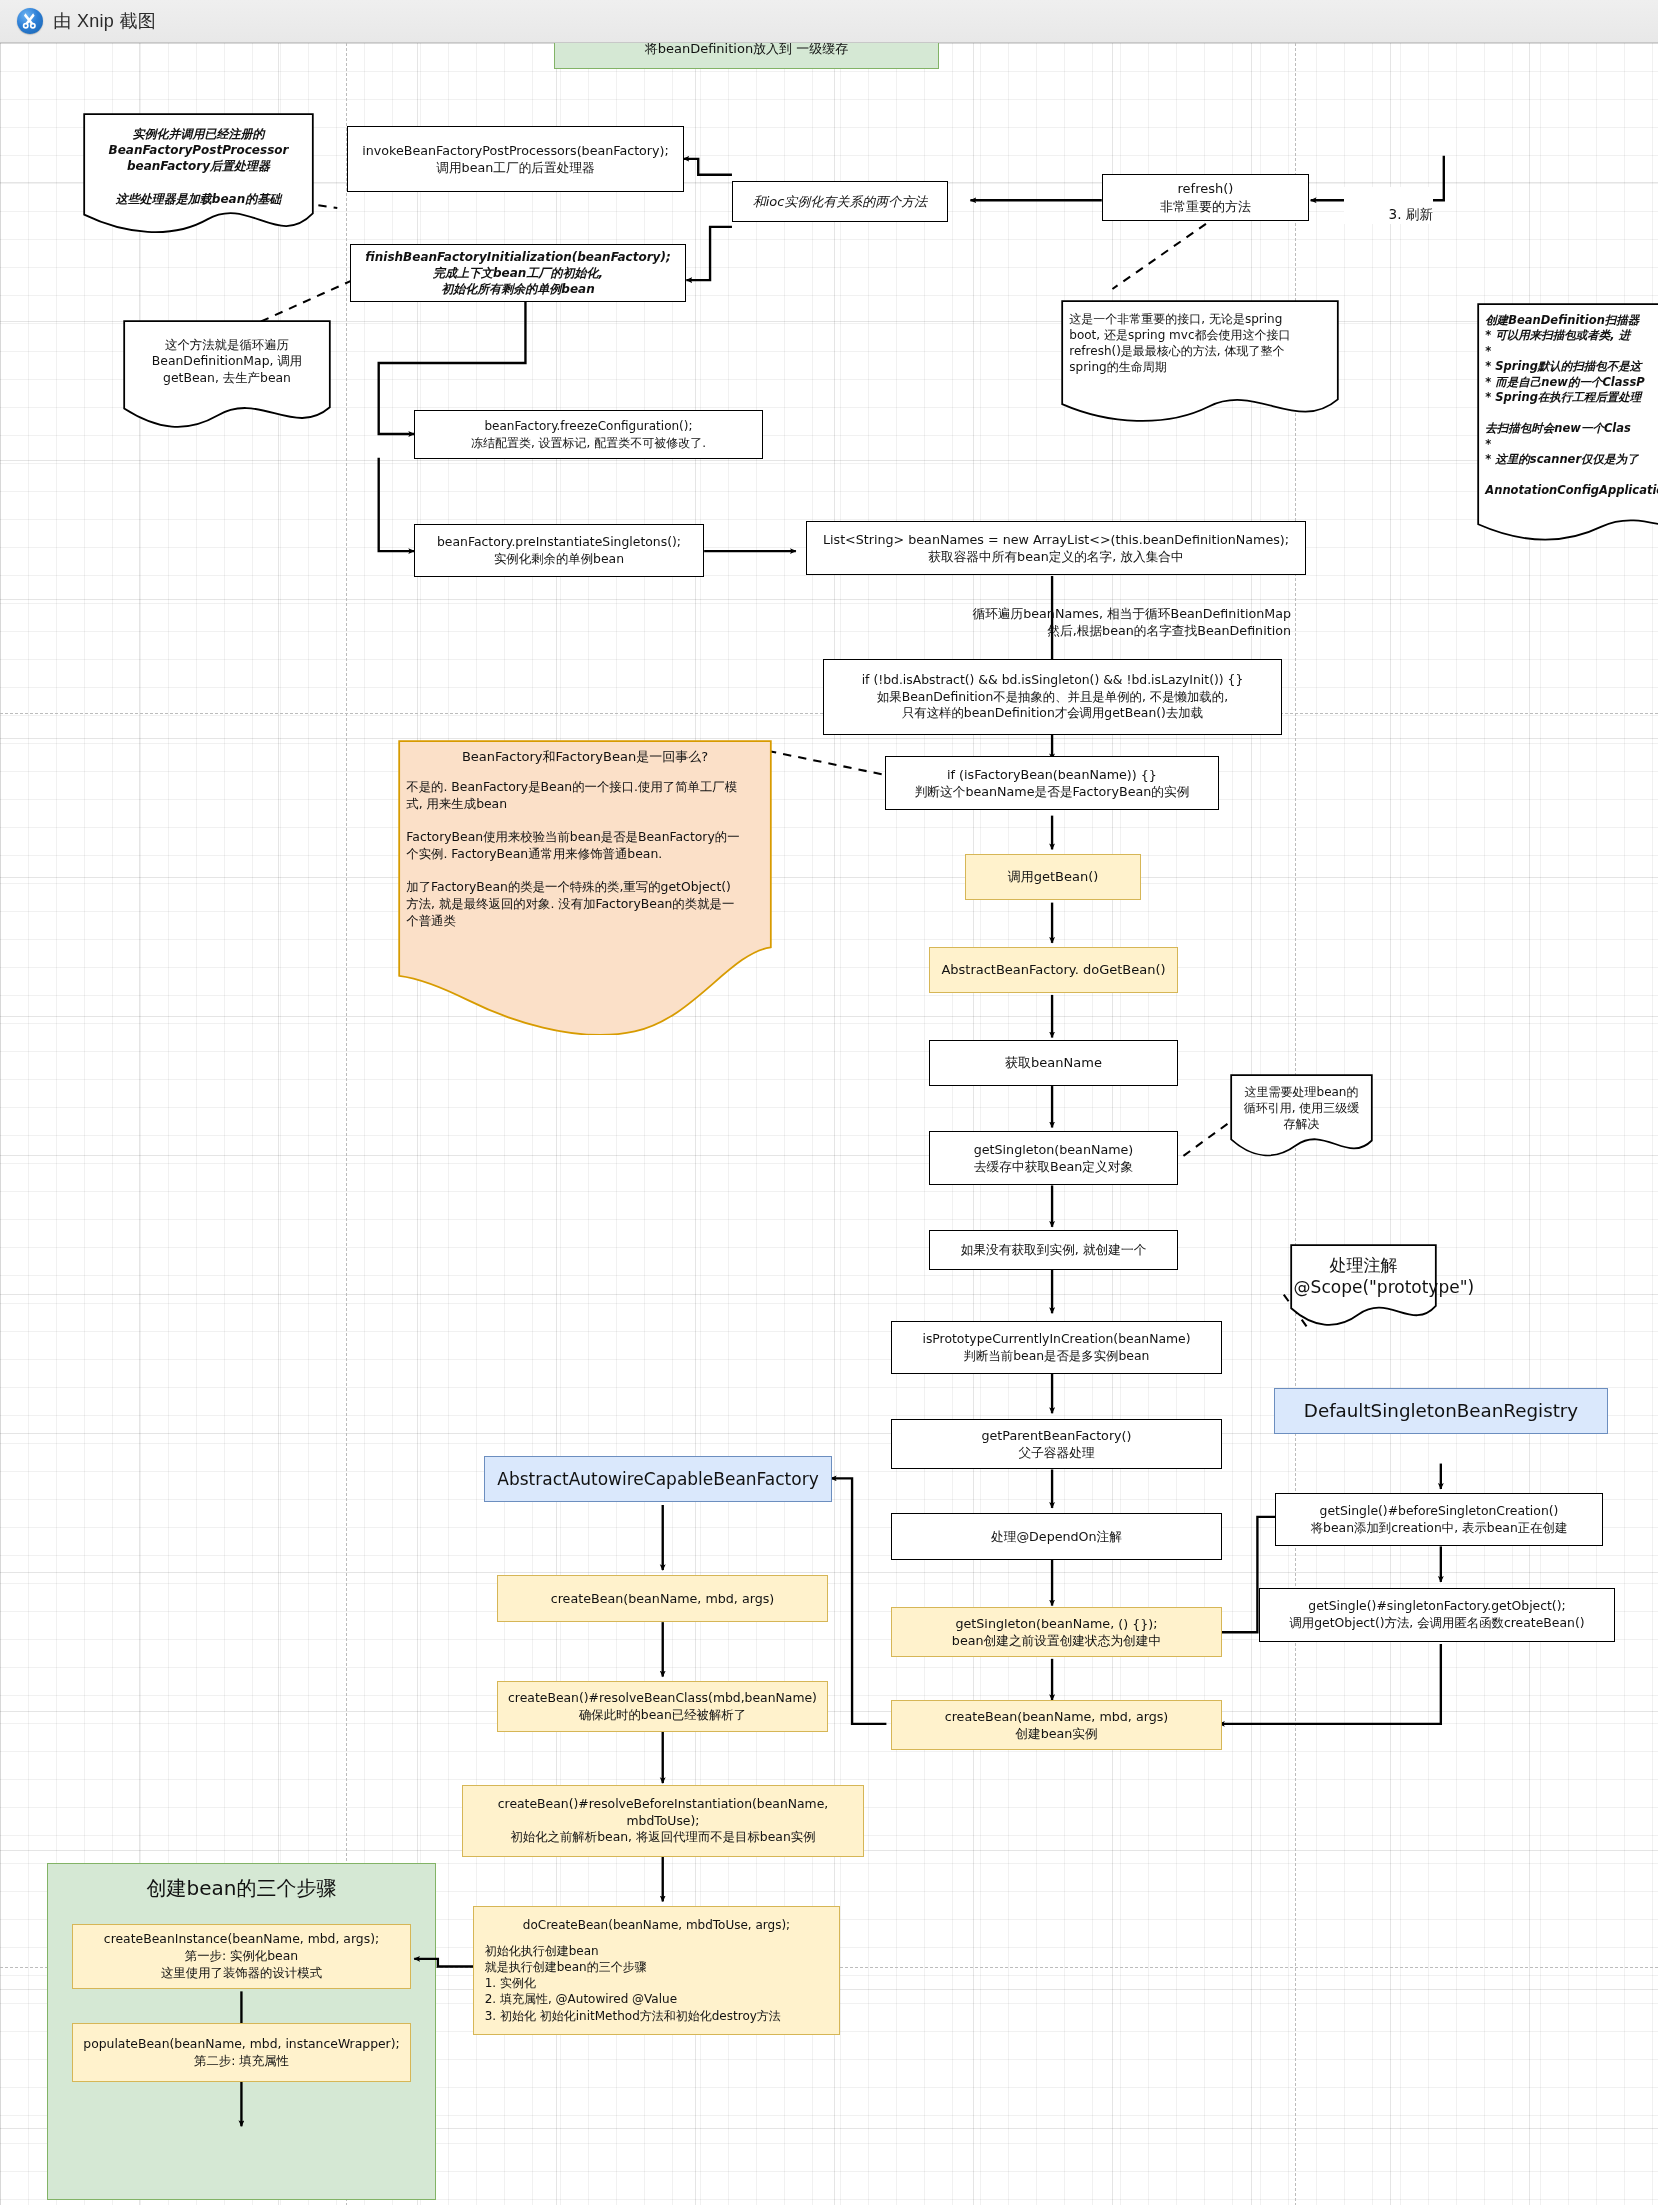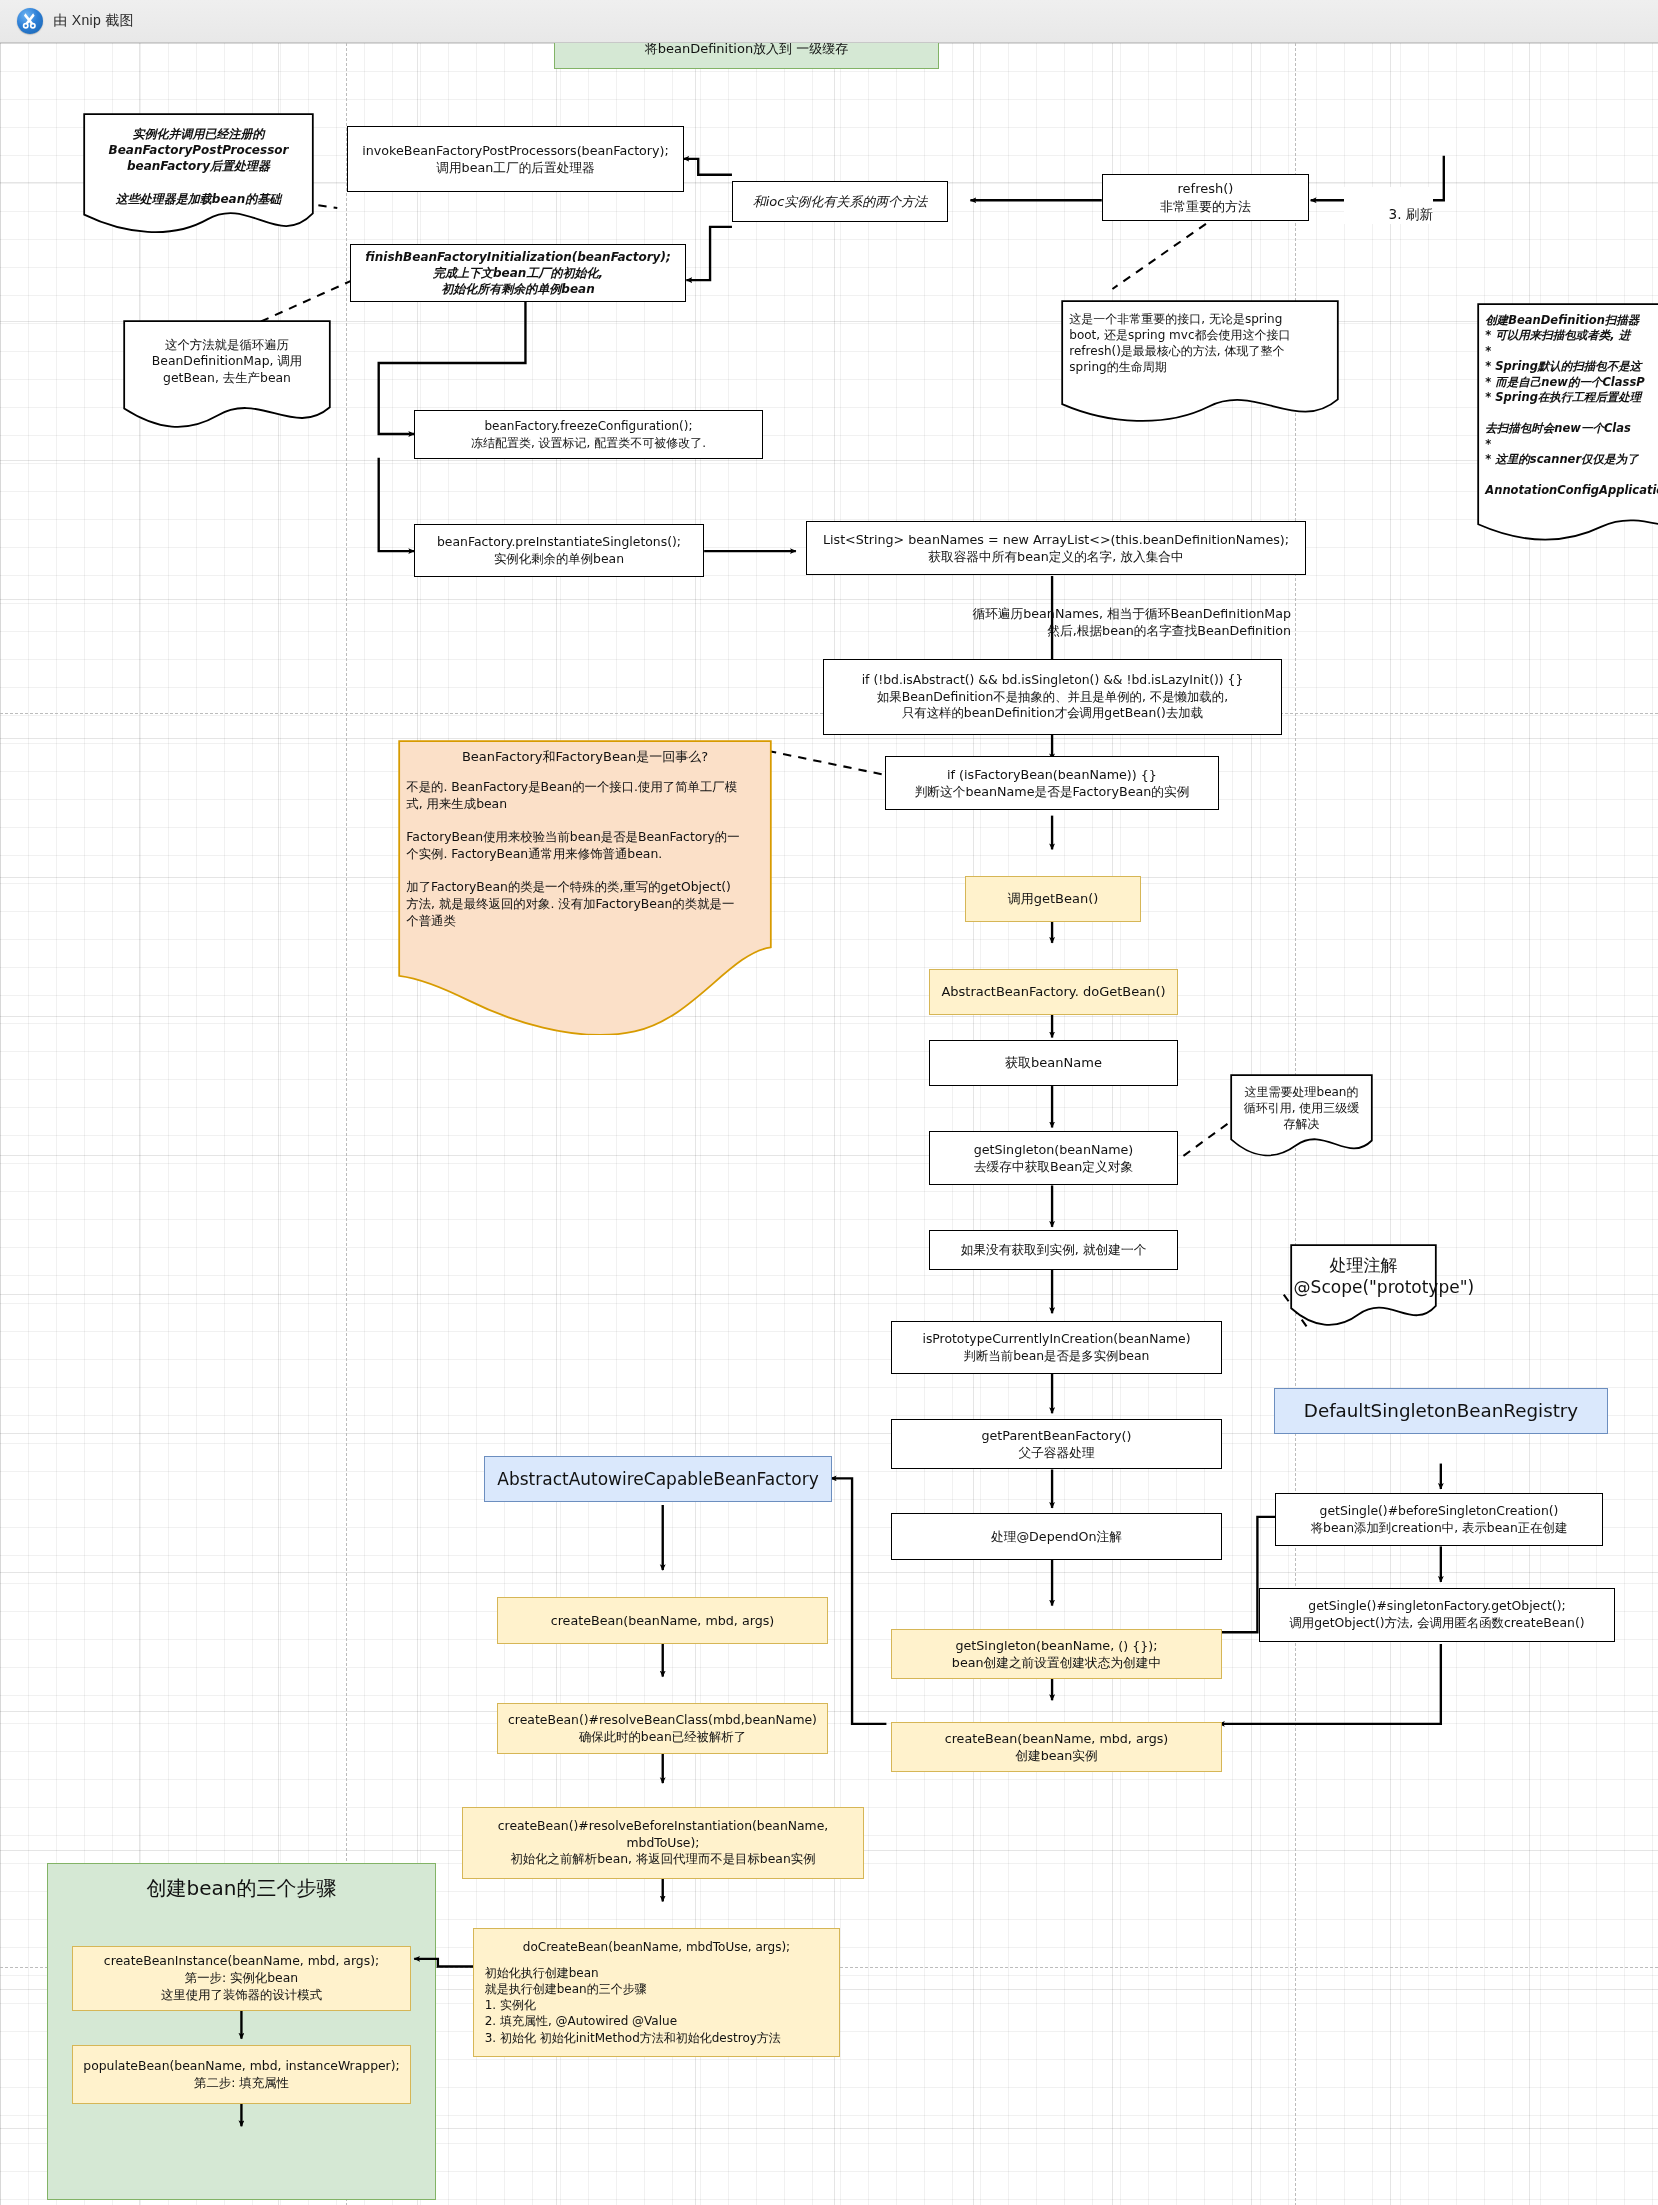--- a/index.html
+++ b/index.html
@@ -7,21 +7,21 @@
   #root{position:relative;width:1658px;height:2205px;overflow:hidden;background:#fff;}
 
   
   #titlebar{position:absolute;left:0;top:0;width:1658px;height:43px;
     background:linear-gradient(#efefef,#e8e8e8);border-bottom:1.2px solid #c8c8c8;
     display:flex;align-items:center;padding-left:16.6px;box-sizing:border-box;z-index:50;}
   #titlebar .appicon{width:26px;height:26px;border-radius:50%;
     background:radial-gradient(circle at 35% 28%, #6db3f2 0%, #2d7fd6 45%, #1862ad 100%);
     box-shadow:0 0.6px 1.2px rgba(0,0,0,.35);position:relative;flex:0 0 auto;}
   #titlebar .appicon svg{position:absolute;left:4.7px;top:4.1px;}
-  #titlebar .apptitle{margin-left:10.7px;font-size:14px;color:#2b2b2b;
+  #titlebar .apptitle{margin-left:10.7px;font-size:18px;color:#2b2b2b;
     font-family:"Liberation Sans","DejaVu Sans",sans-serif;letter-spacing:0.3px;}
 
   
   #canvas{position:absolute;left:0;top:43px;width:1658px;height:2163px;overflow:hidden;
     background-color:#ffffff;
     background-image:
       linear-gradient(to right, rgba(0,0,0,0.055) 0.6px, transparent 0.6px),
       linear-gradient(to bottom, rgba(0,0,0,0.055) 0.6px, transparent 0.6px),
       linear-gradient(to right, rgba(0,0,0,0.10) 0.6px, transparent 0.6px),
       linear-gradient(to bottom, rgba(0,0,0,0.10) 0.6px, transparent 0.6px);
@@ -32,21 +32,21 @@
   .pagebreak{position:absolute;background:transparent;z-index:1;}
   .pagebreak.v{width:0;border-left:1.2px dashed #bcbcbc;}
   .pagebreak.h{height:0;border-top:1.2px dashed #bcbcbc;}
 
   
   .node{position:absolute;box-sizing:border-box;display:flex;flex-direction:column;
     align-items:center;justify-content:center;text-align:center;
     font-family:"DejaVu Sans","Liberation Sans",sans-serif;
     color:#111;z-index:10;white-space:pre-line;line-height:1.35;}
   .node.rect{border:1.8px solid #000;background:#fff;}
-  .node.yellow{border:1.2px solid #d6b656;background:#fff2cc;margin-top:22px;}
+  .node.yellow{border:1.2px solid #d6b656;background:#fff2cc;}
   .node.blue{border:1.2px solid #6c8ebf;background:#dae8fc;}
   .node.greenhdr{border:1.2px solid #82b366;background:#d5e8d4;}
   .node.left{align-items:flex-start;text-align:left;}
   .node.italic{font-style:italic;font-weight:bold;}
 
   
   .group{position:absolute;box-sizing:border-box;z-index:5;}
   .group.green{border:1.2px solid #82b366;background:#d5e8d4;}
   .group-title{position:absolute;left:0;right:0;top:10.7px;text-align:center;
     font-family:"DejaVu Sans",sans-serif;font-size:20px;color:#111;}

